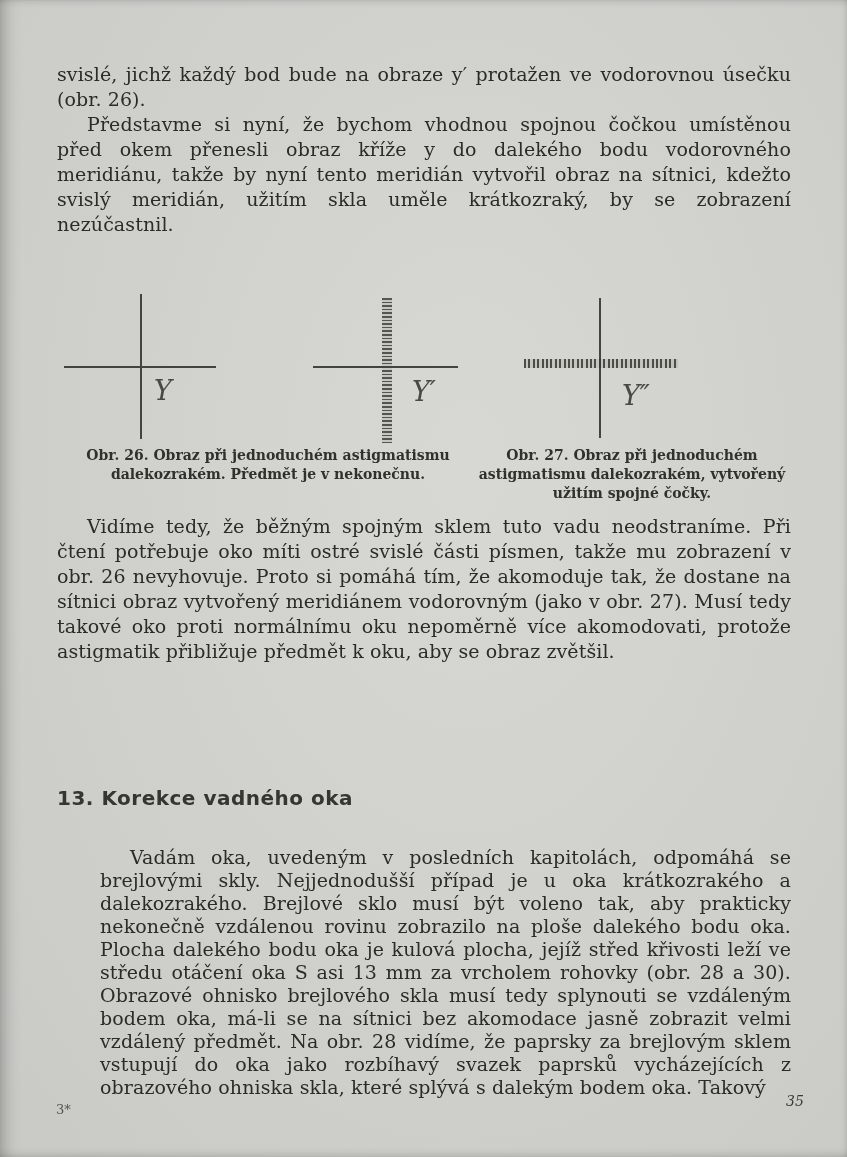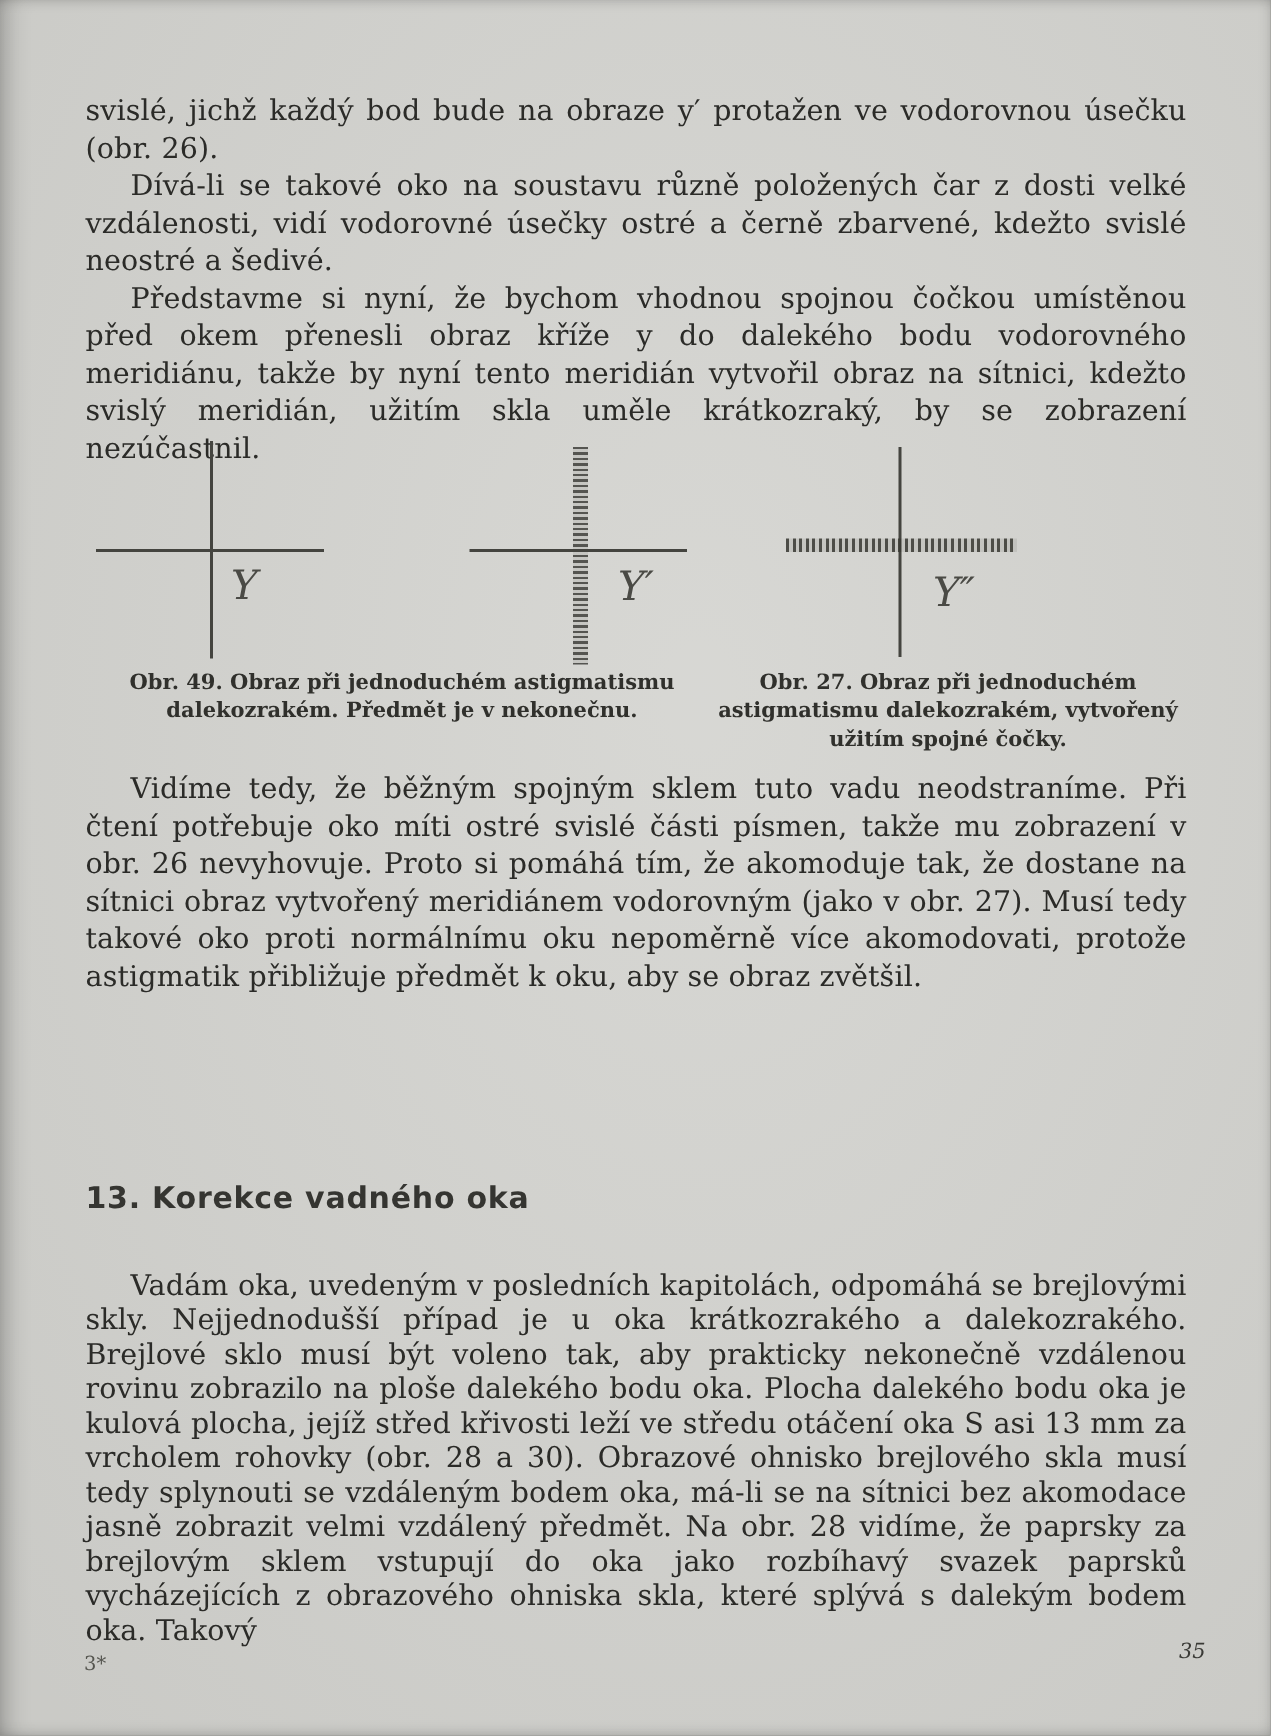--- a/index.html
+++ b/index.html
@@ -22,21 +22,21 @@
   .col-top{top:62px;}
   .col-middle{top:514px;}
   .col-bottom{top:846px;}
   .para{
     margin:0;
     font-size:19px;
     line-height:25px;
     text-align:justify;
     letter-spacing:0.1px;
   }
-  .col-bottom .para{line-height:23px;}
+  .col-bottom .para{line-height:23px;margin-left:43px;}
   .indent{text-indent:30px;}
 
   
   .figline{position:absolute;background:var(--stroke);}
   .v-blur-band{
     position:absolute;
     left:382px;top:298px;width:10px;height:145px;
     background:repeating-linear-gradient(to bottom, rgba(62,62,58,0.85) 0px, rgba(62,62,58,0.85) 1.6px, rgba(62,62,58,0.10) 1.6px, rgba(62,62,58,0.10) 3.6px);
     filter:blur(0.35px);
   }
@@ -89,37 +89,36 @@
     font-size:14px;font-style:italic;color:#3a3a36;
   }
 </style>
 </head>
 <body>
 
 <div class="page">
 
   <div class="textcol col-top">
     <p class="para">svislé, jichž každý bod bude na obraze y′ protažen ve vodorovnou úsečku (obr. 26).</p>
-    <p class="para indent">Dívá-li se takové oko na soustavu různě položených čar z dosti velké vzdálenosti, vidí vodorovné úsečky ostré a černě zbarvené, kdežto svislé neostré a šedivé.</p>
     <p class="para indent">Představme si nyní, že bychom vhodnou spojnou čočkou umístěnou před okem přenesli obraz kříže y do dalekého bodu vodorovného meridiánu, takže by nyní tento meridián vytvořil obraz na sítnici, kdežto svislý meridián, užitím skla uměle krátkozraký, by se zobrazení nezúčastnil.</p>
   </div>
 
   <div class="figline" style="left:140px;top:294px;width:2px;height:145px;"></div>
   <div class="figline" style="left:64px;top:366px;width:152px;height:2px;"></div>
   <div class="figlabel lbl-y">Y</div>
 
   <div class="v-blur-band"></div>
   <div class="figline" style="left:313px;top:366px;width:145px;height:2px;"></div>
   <div class="figlabel lbl-y1">Y′</div>
 
   <div class="figline" style="left:599px;top:298px;width:2px;height:140px;"></div>
   <div class="h-blur-band"></div>
   <div class="figlabel lbl-y2">Y″</div>
 
-  <div class="caption caption-26">Obr. 49. Obraz při jednoduchém astigmatismu dalekozrakém. Předmět je v nekonečnu.</div>
+  <div class="caption caption-26">Obr. 26. Obraz při jednoduchém astigmatismu dalekozrakém. Předmět je v nekonečnu.</div>
   <div class="caption caption-27">Obr. 27. Obraz při jednoduchém astigmatismu dalekozrakém, vytvořený užitím spojné čočky.</div>
 
   <div class="textcol col-middle">
     <p class="para indent">Vidíme tedy, že běžným spojným sklem tuto vadu neodstraníme. Při čtení potřebuje oko míti ostré svislé části písmen, takže mu zobrazení v obr. 26 nevyhovuje. Proto si pomáhá tím, že akomoduje tak, že dostane na sítnici obraz vytvořený meridiánem vodorovným (jako v obr. 27). Musí tedy takové oko proti normálnímu oku nepoměrně více akomodovati, protože astigmatik přibližuje předmět k oku, aby se obraz zvětšil.</p>
   </div>
 
   <h2 class="heading">13. Korekce vadného oka</h2>
 
   <div class="textcol col-bottom">
     <p class="para indent">Vadám oka, uvedeným v posledních kapitolách, odpomáhá se brejlovými skly. Nejjednodušší případ je u oka krátkozrakého a dalekozrakého. Brejlové sklo musí být voleno tak, aby prakticky nekonečně vzdálenou rovinu zobrazilo na ploše dalekého bodu oka. Plocha dalekého bodu oka je kulová plocha, jejíž střed křivosti leží ve středu otáčení oka S asi 13 mm za vrcholem rohovky (obr. 28 a 30). Obrazové ohnisko brejlového skla musí tedy splynouti se vzdáleným bodem oka, má-li se na sítnici bez akomodace jasně zobrazit velmi vzdálený předmět. Na obr. 28 vidíme, že paprsky za brejlovým sklem vstupují do oka jako rozbíhavý svazek paprsků vycházejících z obrazového ohniska skla, které splývá s dalekým bodem oka. Takový</p>

